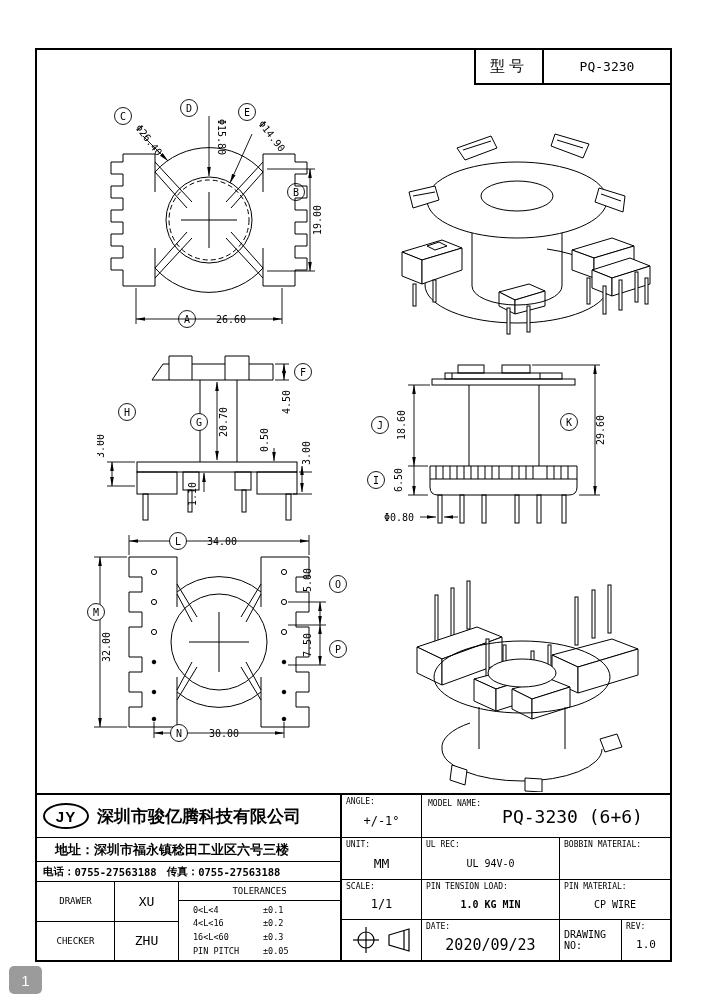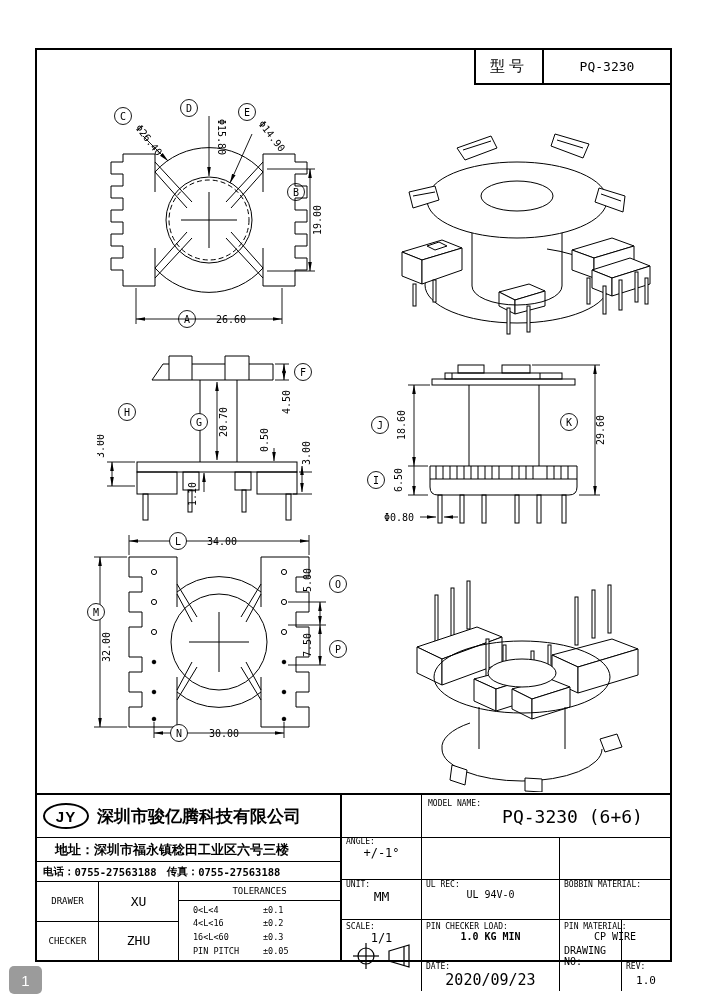--- a/index.html
+++ b/index.html
@@ -40,36 +40,36 @@
     font-weight:bold;font-size:15px;letter-spacing:1px;
   }
   .company-name{font-size:17px;font-weight:600;white-space:nowrap;}
   .address-row{height:24px;border-bottom:1px solid #000;display:flex;align-items:center;padding:0 18px;font-size:13px;font-weight:600;white-space:nowrap;}
   .phone-row{height:20px;border-bottom:1px solid #000;display:flex;align-items:center;padding:0 6px;font-size:10.5px;font-weight:600;gap:0;white-space:nowrap;}
   .tb-lower{flex:1;display:flex;}
   .names-col{width:142px;display:flex;flex-direction:column;border-right:1px solid #000;}
   .names-col .nrow{flex:1;display:flex;}
   .names-col .nrow:first-child{border-bottom:1px solid #000;}
   .ncell{display:flex;align-items:center;justify-content:center;}
-  .ncell.role{width:62px;border-right:1px solid #000;font-size:9px;font-family:"DejaVu Sans Mono",monospace;}
+  .ncell.role{width:78px;border-right:1px solid #000;font-size:9px;font-family:"DejaVu Sans Mono",monospace;}
   .ncell.person{flex:1;font-size:13px;font-family:"DejaVu Sans Mono",monospace;}
   .tol{flex:1;display:flex;flex-direction:column;font-family:"DejaVu Sans Mono",monospace;}
   .tol-title{height:19px;border-bottom:1px solid #000;display:flex;align-items:center;justify-content:center;font-size:9px;}
   .tol-rows{flex:1;padding:2px 4px 2px 14px;display:flex;flex-direction:column;justify-content:space-around;}
   .tol-row{display:flex;font-size:8.5px;line-height:1;}
   .tol-row .rng{width:70px;}
   .tb-right{flex:1;display:flex;flex-direction:column;}
   .tr-row{display:flex;border-bottom:1px solid #000;}
   .tr-row:last-child{border-bottom:none;}
   .tr-row.r1{height:43px;}
   .tr-row.r2{height:42px;}
   .tr-row.r3{height:40px;}
   .tr-row.r4{flex:1;}
   .cell{padding:2px 4px;display:flex;flex-direction:column;}
-  .cell .lbl{font-size:8px;font-family:"DejaVu Sans Mono",monospace;white-space:nowrap;margin-top:40px;}
+  .cell .lbl{font-size:8px;font-family:"DejaVu Sans Mono",monospace;white-space:nowrap;}
   .cell .val{flex:1;display:flex;align-items:center;justify-content:center;font-family:"DejaVu Sans Mono",monospace;}
   .c1{width:80px;border-right:1px solid #000;}
   .c2{width:138px;border-right:1px solid #000;}
   .c3{flex:1;}
   .c3b{flex:1;border-right:1px solid #000;}
   .crev{width:48px;}
   .val-angle{font-size:12px;}
   .val-model{font-size:18px;}
   .val-unit{font-size:13px;}
   .val-sm{font-size:10px;}
@@ -557,21 +557,21 @@
         <div class="cell c3">
           <span class="lbl">BOBBIN MATERIAL:</span>
         </div>
       </div>
       <div class="tr-row r3">
         <div class="cell c1">
           <span class="lbl">SCALE:</span>
           <span class="val val-angle">1/1</span>
         </div>
         <div class="cell c2">
-          <span class="lbl">PIN CHECKER LOAD:</span>
+          <span class="lbl">PIN TENSION LOAD:</span>
           <span class="val val-sm" style="font-weight:bold;">1.0 KG MIN</span>
         </div>
         <div class="cell c3">
           <span class="lbl">PIN MATERIAL:</span>
           <span class="val val-sm">CP WIRE</span>
         </div>
       </div>
       <div class="tr-row r4">
         <div class="sym-cell">
           <svg width="62" height="30" viewBox="0 0 62 30">

